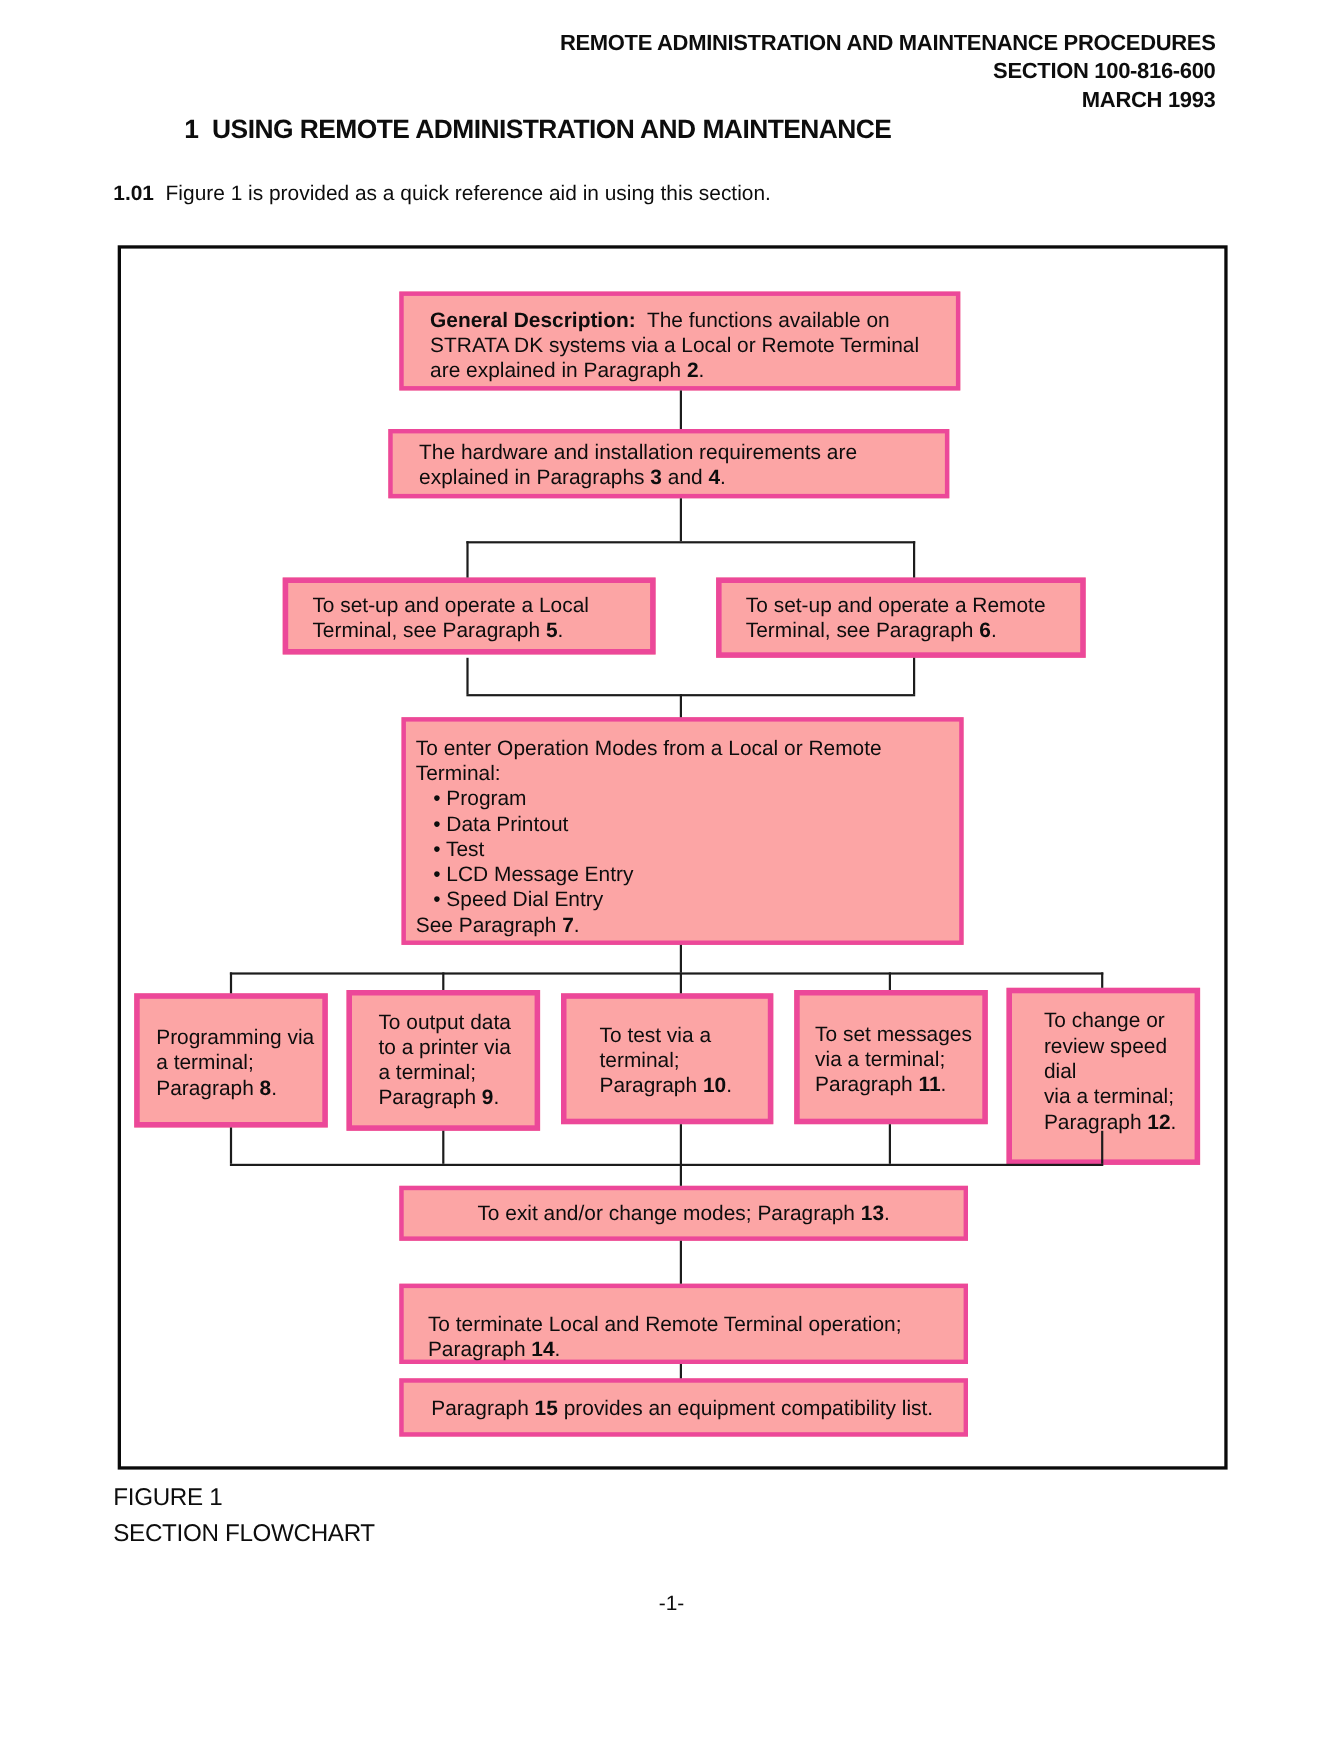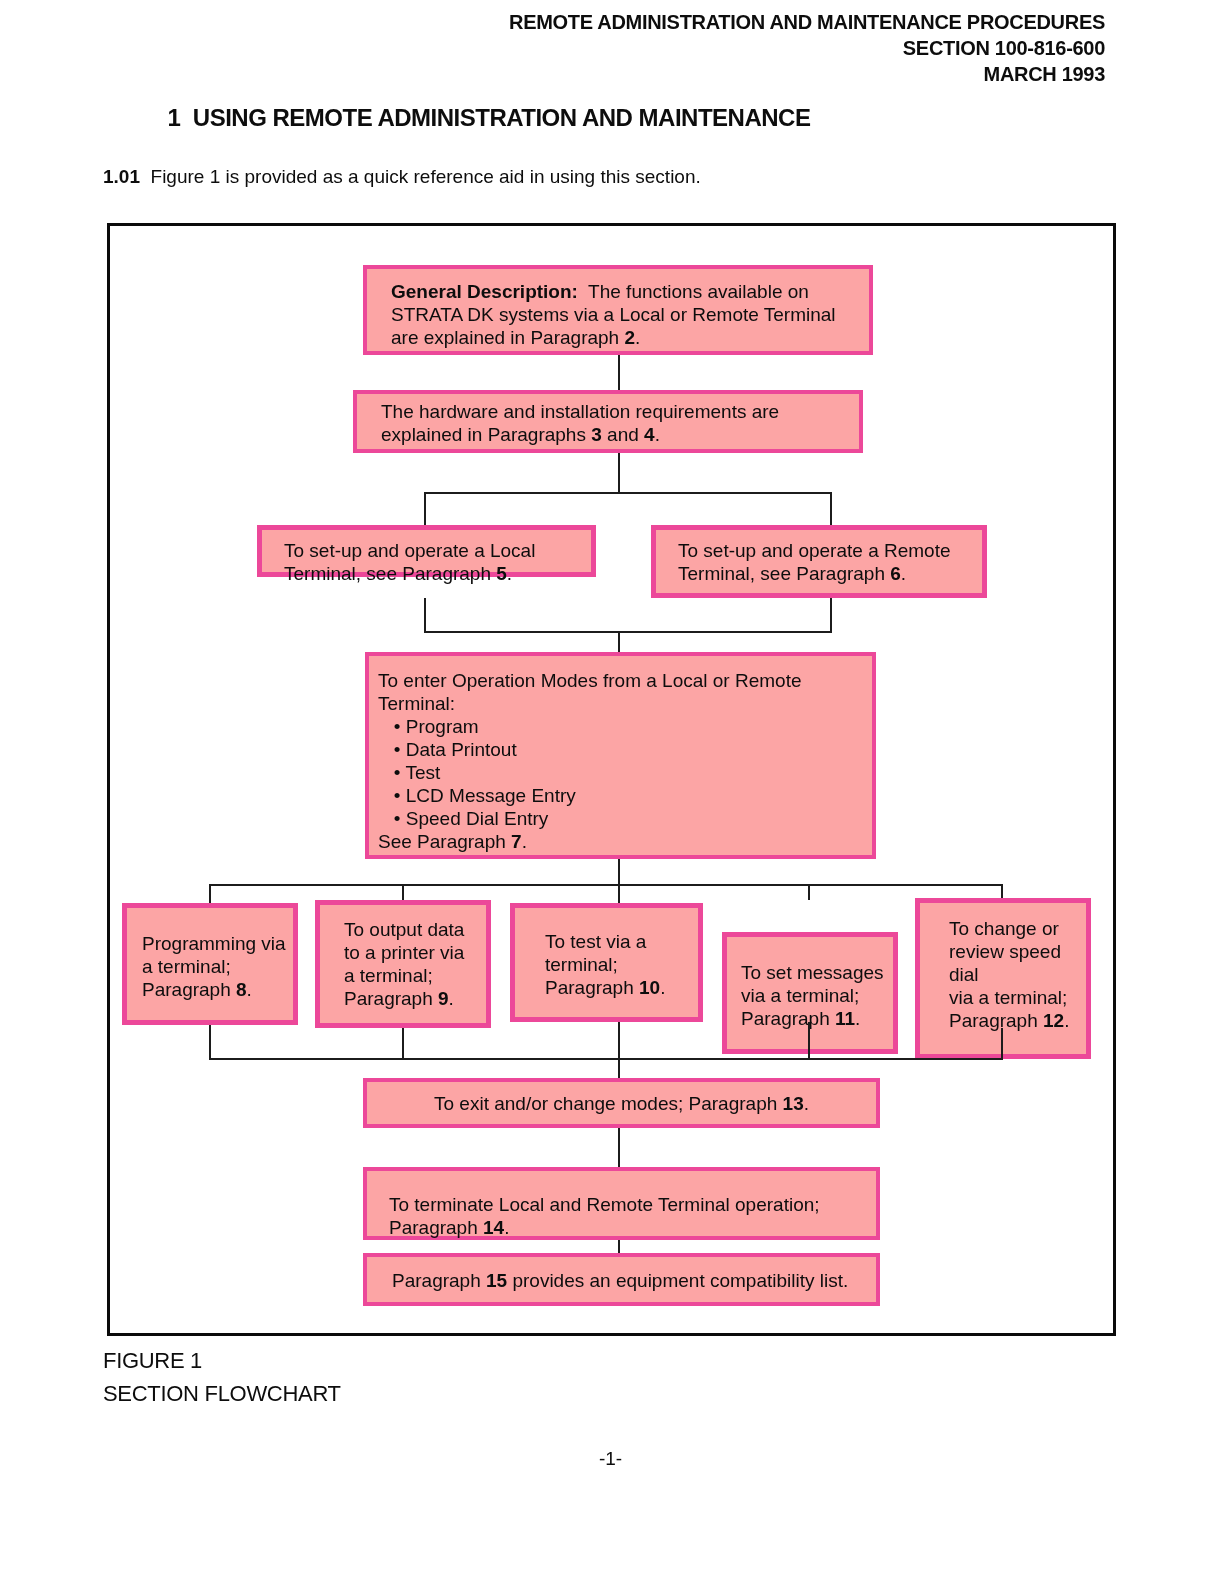--- a/index.html
+++ b/index.html
@@ -6,21 +6,21 @@
   .page {
     position: relative; width: 1221px; height: 1584px;
     background: #ffffff; overflow: hidden;
     font-family: "Liberation Sans", sans-serif; color: #0d0d0d;
   }
   .b { font-weight: bold; }
   .ln { white-space: pre-wrap; }
 
   
   .doc-header {
-    position: absolute; top: 9px; right: 116px; text-align: right;
+    position: absolute; top: 26px; right: 116px; text-align: right;
     font-weight: bold; font-size: 20px; line-height: 26px; letter-spacing: -0.3px;
   }
   
   .section-title {
     position: absolute; top: 104px; left: 0; width: 978px; text-align: center;
     font-weight: bold; font-size: 24px; letter-spacing: -0.5px;
   }
   
   .intro {
     position: absolute; top: 165px; left: 103px; width: 1000px;
@@ -35,27 +35,27 @@
 
   
   .fbox {
     position: absolute; box-sizing: border-box; background: #fca5a5;
     border: 4px solid #ec4899; font-size: 19px; line-height: 23px;
   }
   .bd5 { border-width: 5px; }
 
   .b-general   { left: 363px; top: 265px;  width: 510px; height: 90px;  padding: 11px 10px 0 24px; }
   .b-hardware  { left: 353px; top: 390px;  width: 510px; height: 63px;  padding: 6px 10px 0 24px; }
-  .b-local     { left: 257px; top: 525px;  width: 339px; height: 52px;  padding: 9px 8px 0 22px; }
+  .b-local     { left: 257px; top: 525px;  width: 339px; height: 70px;  padding: 9px 8px 0 22px; }
   .b-remote    { left: 651px; top: 525px;  width: 336px; height: 73px;  padding: 9px 8px 0 22px; }
   .b-modes     { left: 365px; top: 652px;  width: 511px; height: 207px; padding: 13px 10px 0 9px; }
   .b-prog      { left: 122px; top: 903px;  width: 176px; height: 122px; padding: 24px 6px 0 15px; }
   .b-output    { left: 315px; top: 900px;  width: 176px; height: 128px; padding: 13px 6px 4px 24px; }
   .b-test      { left: 510px; top: 903px;  width: 193px; height: 119px; padding: 22px 6px 0 30px; }
-  .b-messages  { left: 722px; top: 900px;  width: 176px; height: 122px; padding: 24px 6px 0 14px; margin-top: 32px; }
+  .b-messages  { left: 722px; top: 900px;  width: 176px; height: 122px; padding: 24px 6px 0 14px; }
   .b-speed     { left: 915px; top: 898px;  width: 176px; height: 161px; padding: 14px 6px 0 29px; }
   .b-exit      { left: 363px; top: 1078px; width: 517px; height: 50px;  padding: 10px 0 0 0; text-align: center; }
   .b-terminate { left: 363px; top: 1167px; width: 517px; height: 73px;  padding: 22px 10px 0 22px; }
   .b-compat    { left: 363px; top: 1253px; width: 517px; height: 53px;  padding: 12px 10px 0 25px; }
 
   
   .conn { position: absolute; background: #1c1c1c; }
 
   
   .caption {

